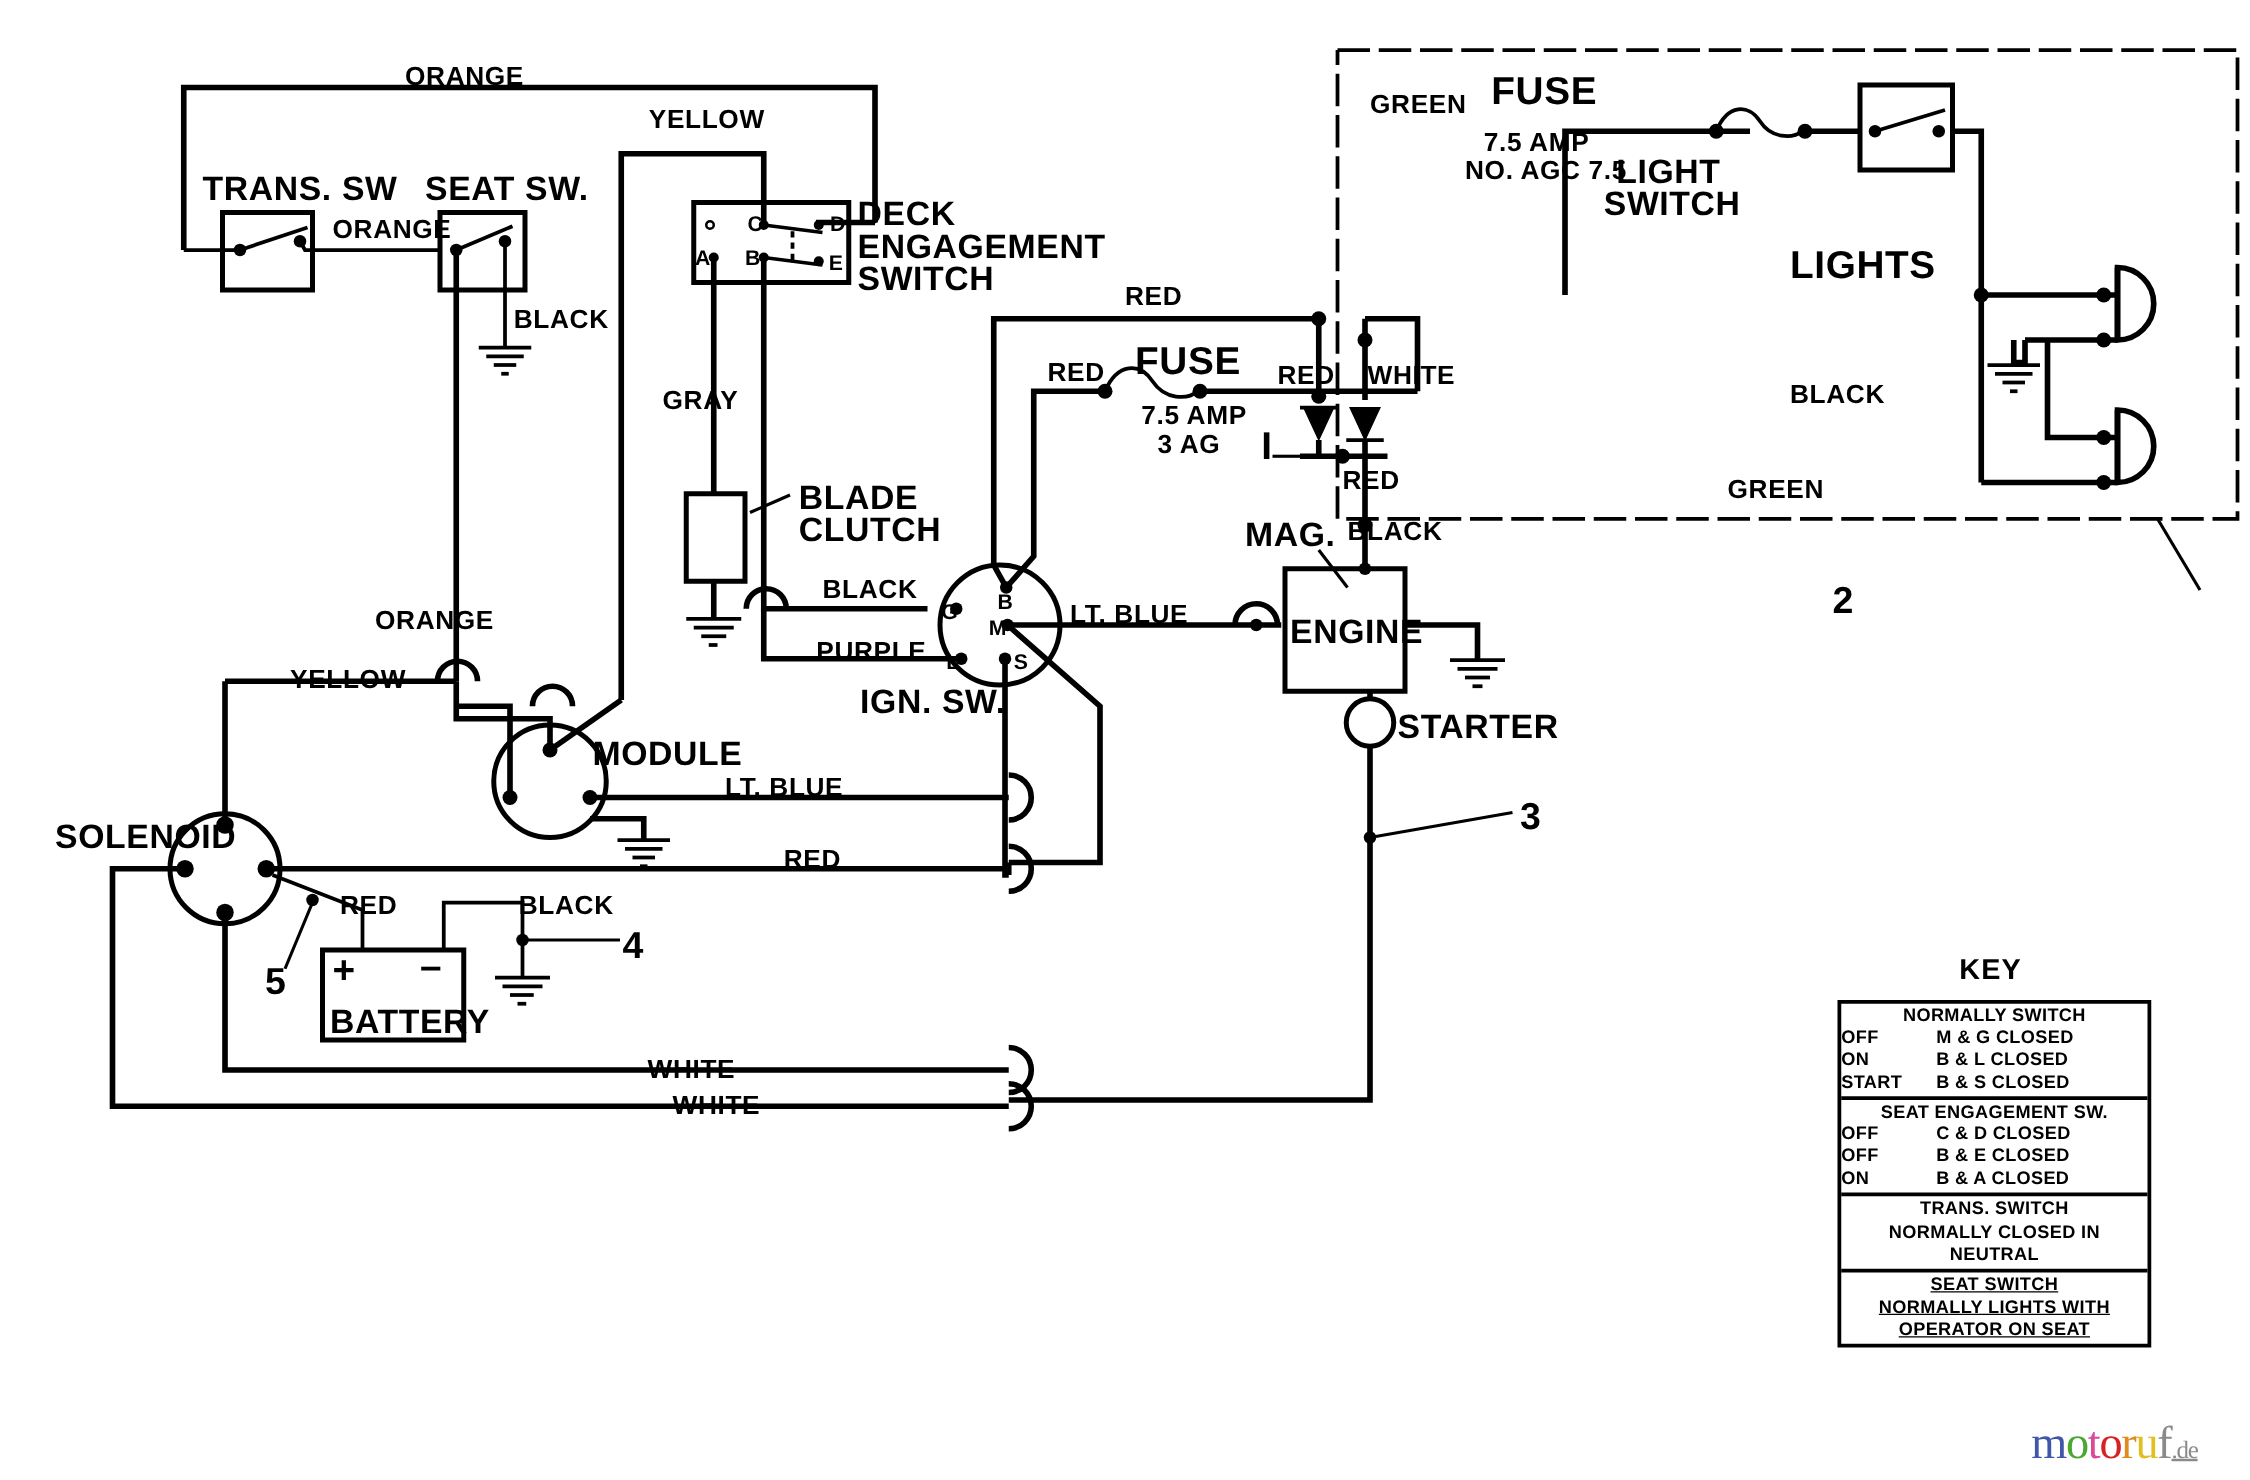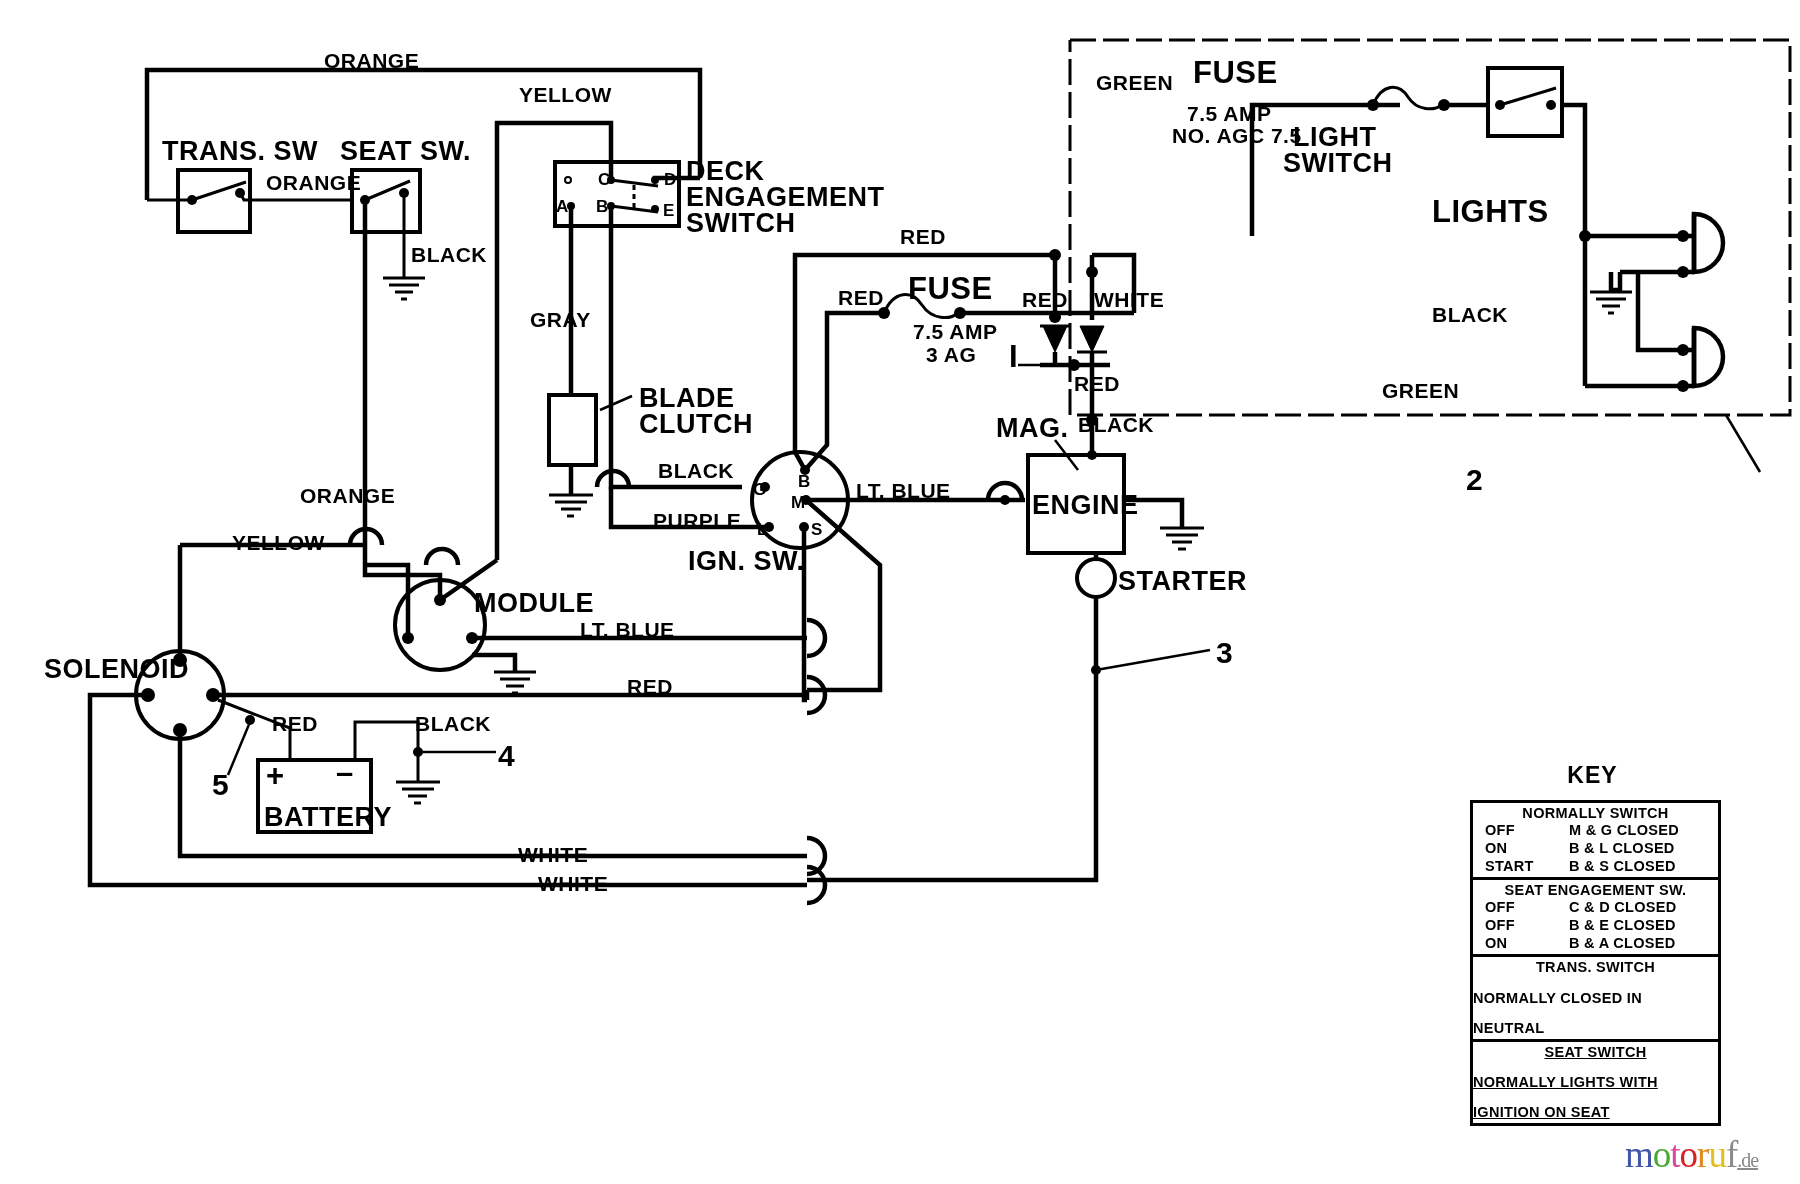--- a/index.html
+++ b/index.html
@@ -26,24 +26,24 @@
           border:3px solid #000;background:#fff;}
   .keyhdr{position:absolute;left:1470px;top:762px;width:245px;
           text-align:center;font-size:23px;font-weight:bold;color:#000;
           letter-spacing:1px;}
   .kblock{border-bottom:3px solid #000;padding:1px 0 2px 0;}
   .kblock:last-child{border-bottom:none;text-decoration:underline;}
   .ktitle{text-align:center;font-size:14.5px;font-weight:bold;
           letter-spacing:.3px;line-height:1.25;}
   .krow{display:flex;font-size:14.5px;font-weight:bold;line-height:1.22;
         letter-spacing:.3px;}
-  .kstate{width:96px;padding-left:12px;box-sizing:border-box;}
+  .kstate{width:76px;padding-left:0;box-sizing:border-box;}
   .kcond{flex:1;}
-  .kline{text-align:left;font-size:14.5px;font-weight:bold;
-         line-height:1.25;letter-spacing:.3px;margin-top:12px;}
+  .kline{text-align:center;font-size:14.5px;font-weight:bold;
+         line-height:1.25;letter-spacing:.3px;}
   .wm{position:absolute;left:1625px;top:1133px;font-size:37px;
       font-family:"Liberation Serif","DejaVu Serif",serif;font-weight:400;
       letter-spacing:-1px;}
   .wm span{display:inline-block;}
   .wmde{font-size:20px;color:#8a8a8a;text-decoration:underline;}
 </style>
 </head>
 <body>
 
 <div id="root">
@@ -402,21 +402,21 @@
 
   <div class="kblock">
     <div class="ktitle">TRANS. SWITCH</div>
     <div class="kline">NORMALLY CLOSED IN</div>
     <div class="kline">NEUTRAL</div>
   </div>
 
   <div class="kblock">
     <div class="ktitle">SEAT SWITCH</div>
     <div class="kline">NORMALLY LIGHTS WITH</div>
-    <div class="kline">IGNITION ON SEAT</div>
+    <div class="kline">OPERATOR ON SEAT</div>
   </div>
 
 </div>
 
 <div class="wm">
   <span style="color: rgb(64, 86, 168);">m</span><span style="color: rgb(73, 168, 50);">o</span><span style="color: rgb(217, 74, 154);">t</span><span style="color: rgb(214, 34, 34);">o</span><span style="color: rgb(224, 139, 32);">r</span><span style="color: rgb(224, 192, 32);">u</span><span style="color: rgb(138, 138, 138);">f</span><span class="wmde">.de</span>
 </div>
 
 </div>
 

